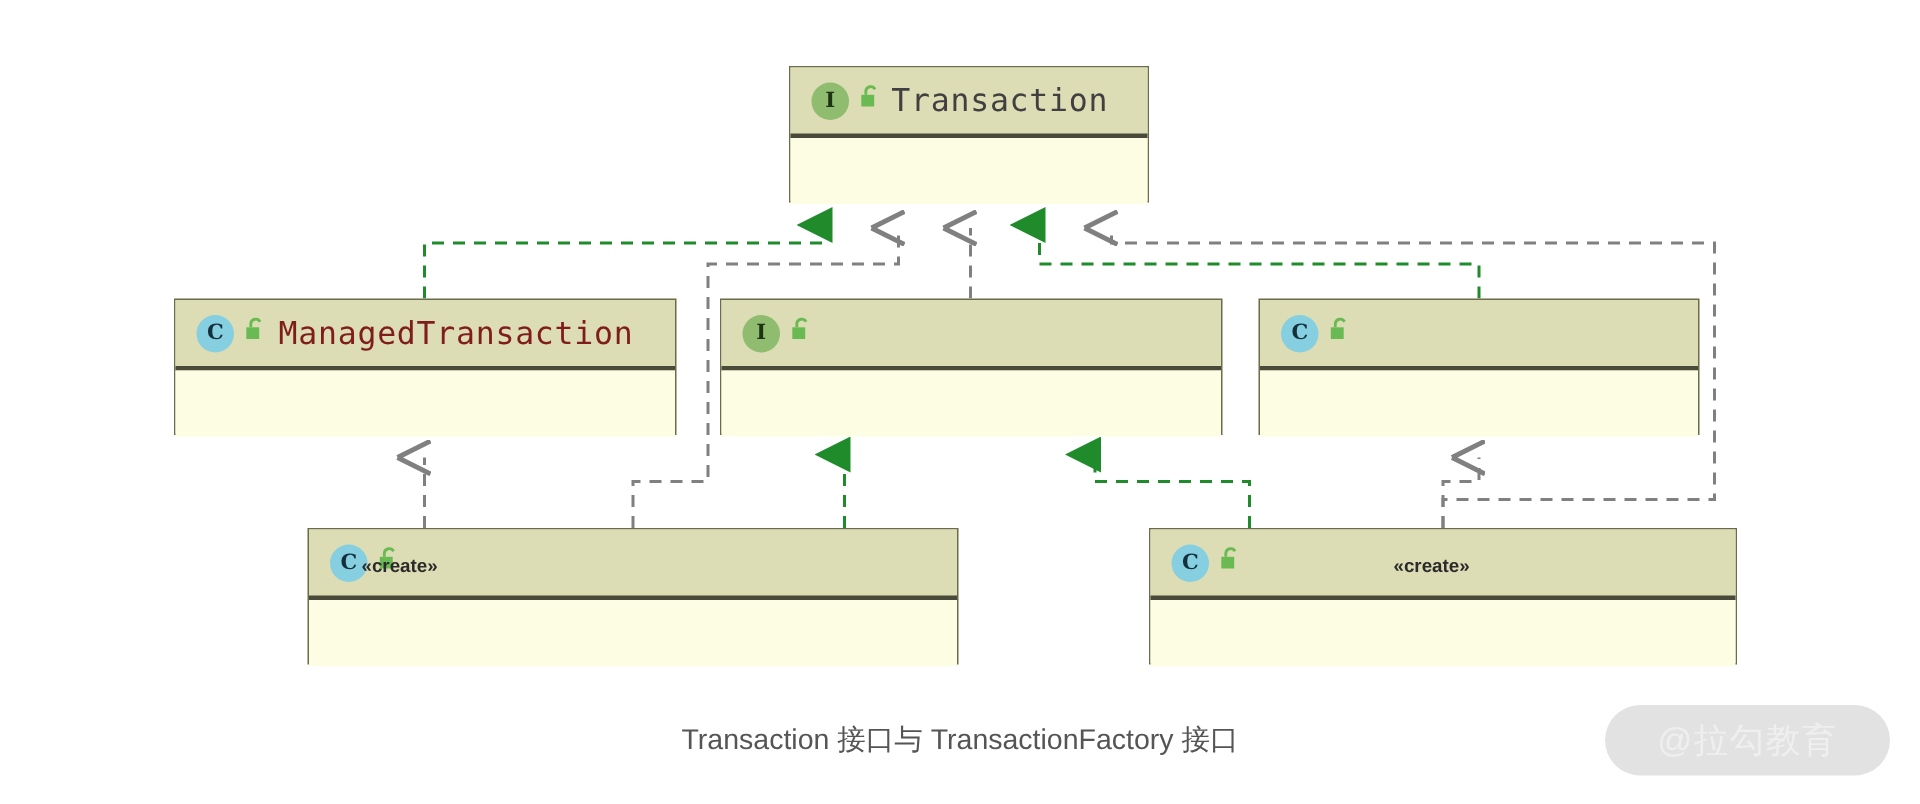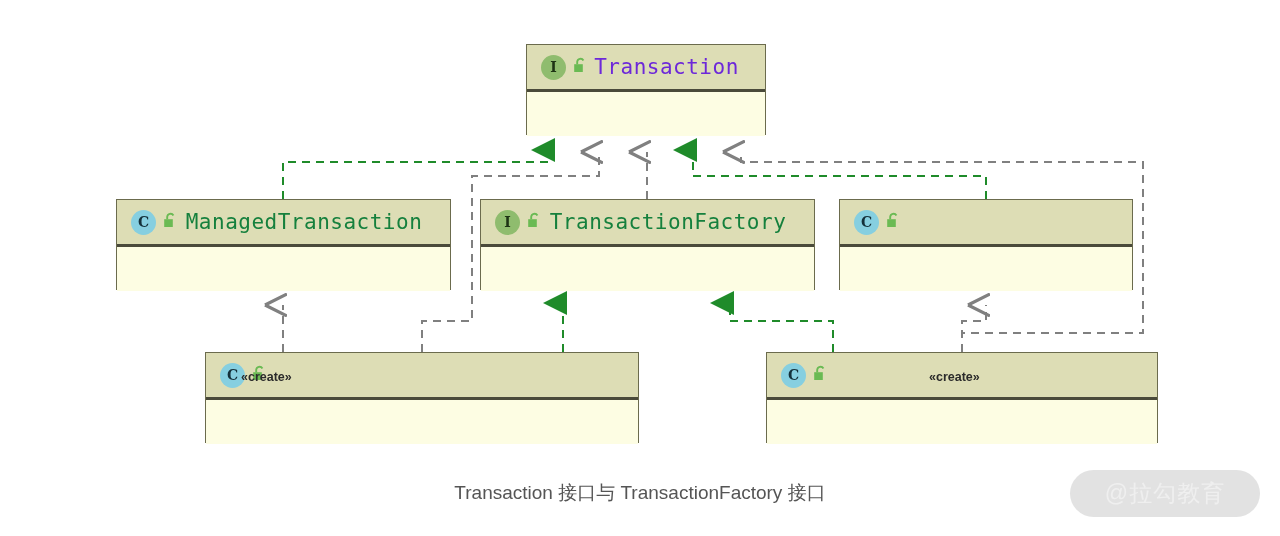--- a/index.html
+++ b/index.html
@@ -25,25 +25,25 @@
     border-bottom:3px solid #4a4a3a;
     box-sizing:border-box;
   }
   .uml-body{height:44px;background:#fdfde3;}
   .uml-name{
     flex:1;
     text-align:center;
     font-family:"DejaVu Sans Mono","Liberation Mono",monospace;
     font-size:21px;
     letter-spacing:.5px;
-    color:#15803d;
+    color:#7f1d1d;
     padding-right:20px;
     white-space:nowrap;
   }
-  .uml-name.link{color:#6d28d9;}
+  .uml-name.link{color:#404040;}
 
   .badge{
     width:25px;height:25px;border-radius:50%;
     display:flex;align-items:center;justify-content:center;
     font-family:"DejaVu Serif","Liberation Serif",serif;
     font-size:14px;font-weight:bold;color:#1f3b24;
     flex:0 0 auto;
   }
   .badge.iface{background:#8fbc6e;color:#1d3314;}
   .badge.cls{background:#86cfe0;color:#14303a;}
@@ -132,21 +132,20 @@
         </div>
         <div class="uml-body"></div>
       </div>
       <div class="uml" style="left: 480px; top: 199px; width: 335px; height: 91px;">
         <div class="uml-head">
           <div class="badge iface">I</div>
           <span class="lock"><svg width="15" height="17" viewBox="0 0 15 17">
               <path d="M4.2 7.2 V4.8 a3.3 3.3 0 0 1 6.2 -1.3" fill="none" stroke="#6aba53" stroke-width="1.9"></path>
               <rect x="1.2" y="7.2" width="8.6" height="7.8" fill="#6aba53"></rect>
             </svg></span>
-          <div class="uml-name">TransactionFactory</div>
         </div>
         <div class="uml-body"></div>
       </div>
       <div class="uml" style="left: 839px; top: 199px; width: 294px; height: 91px;">
         <div class="uml-head">
           <div class="badge cls">C</div>
           <span class="lock"><svg width="15" height="17" viewBox="0 0 15 17">
               <path d="M4.2 7.2 V4.8 a3.3 3.3 0 0 1 6.2 -1.3" fill="none" stroke="#6aba53" stroke-width="1.9"></path>
               <rect x="1.2" y="7.2" width="8.6" height="7.8" fill="#6aba53"></rect>
             </svg></span>

